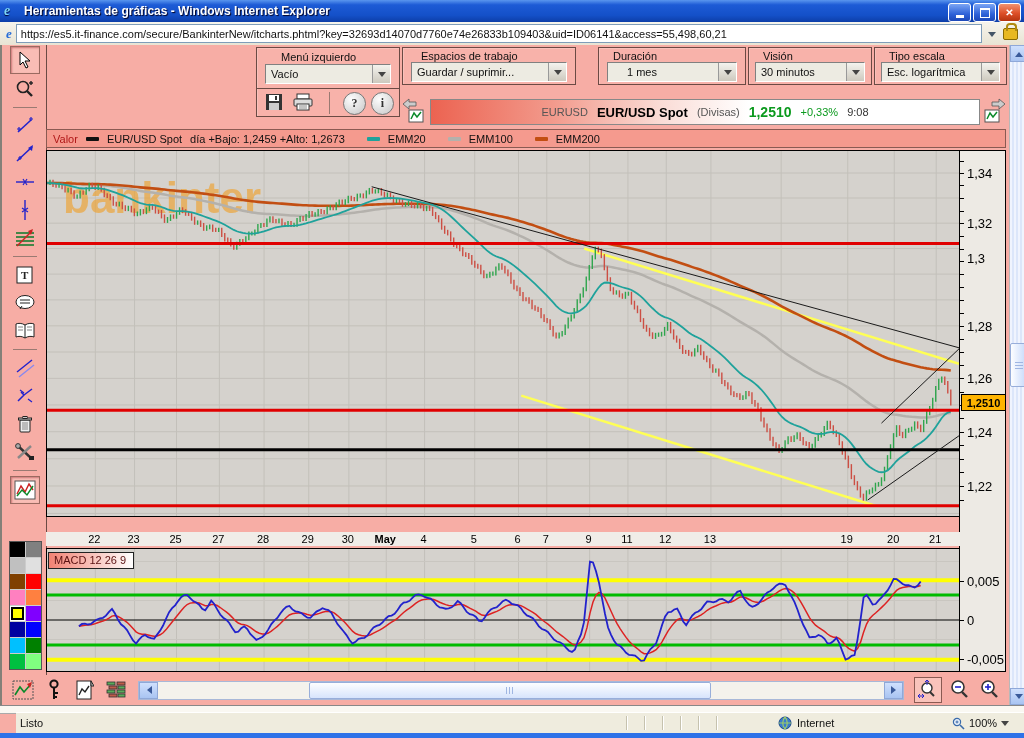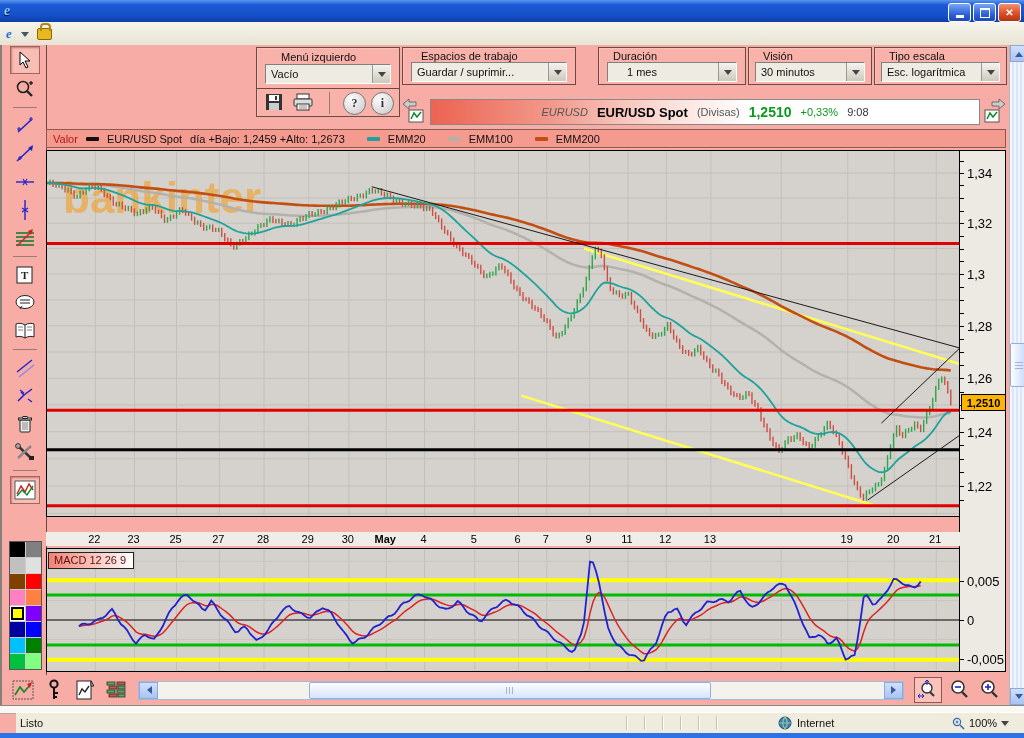--- a/index.html
+++ b/index.html
@@ -54,21 +54,21 @@
   .searchinput{position:absolute;border:1px solid;border-color:#808080 #fff #fff #808080;font:12px "Liberation Sans",sans-serif;padding:1px 3px;}
   .roundbtn{position:absolute;width:21px;height:21px;border-radius:50%;border:1px solid #777;
     background:radial-gradient(circle at 35% 30%,#fdfdfd,#c6c6c6);display:flex;align-items:center;justify-content:center;
     font:bold 12px "Liberation Serif",serif;color:#333;}
   .vsep{position:absolute;width:1px;background:#9a7a72;}
   
   .navbtn{position:absolute;width:24px;height:25px;display:flex;align-items:center;justify-content:center;}
   .banner{position:absolute;height:24px;border:1px solid #888;
     background:linear-gradient(90deg,#EC6351 0%,#F2998B 22%,#FADCD6 42%,#FFFFFF 58%,#FFFFFF 100%);
     display:flex;align-items:center;justify-content:center;gap:9px;font-size:11px;}
-  .banner .code{color:#555;font-style:italic;}
+  .banner .code{color:#555;}
   .banner .iname{font-weight:bold;font-size:13px;color:#000;}
   .banner .cat{color:#555;}
   .banner .px{font-weight:bold;font-size:14px;color:#0B9A1E;}
   .banner .chg{color:#0B9A1E;}
   .banner .tm{color:#333;}
   
   .legend{position:absolute;left:44px;top:84px;width:960px;height:19px;background:#F59A8E;border:1px solid #8a5a52;
     display:flex;align-items:center;gap:8px;font-size:11px;color:#111;padding-left:6px;box-sizing:border-box;}
   .legend .vt{color:#B01818;}
   .sw{display:inline-block;width:13px;height:4px;border-radius:1px;}
@@ -124,33 +124,35 @@
   .grip{position:absolute;right:2px;top:6px;width:12px;height:12px;
     background:radial-gradient(circle at 2px 10px,#aaa 1px,transparent 1.5px),radial-gradient(circle at 6px 6px,#aaa 1px,transparent 1.5px),radial-gradient(circle at 10px 2px,#aaa 1px,transparent 1.5px),radial-gradient(circle at 6px 10px,#aaa 1px,transparent 1.5px),radial-gradient(circle at 10px 6px,#aaa 1px,transparent 1.5px),radial-gradient(circle at 10px 10px,#aaa 1px,transparent 1.5px);}
 </style>
 </head>
 <body>
 
 <div id="screen">
 
   <div class="titlebar">
     <span class="ie-logo">e</span>
+    <span class="wtitle">Herramientas de gráficas - Windows Internet Explorer</span>
     <div class="winbtns">
       <div class="wbtn">
           <div class="minbar"></div>
         </div>
       <div class="wbtn">
           <div class="rest"></div>
         </div>
       <div class="wbtn close">✕</div>
     </div>
   </div>
 
   <div class="addressbar">
     <span class="ie-logo">e</span>
+    <div class="urlfield">https://es5.it-finance.com/secure/BankinterNew/itcharts.phtml?key=32693d14070d7760e74e26833b109403&amp;uid=ID06141&amp;access=55,498,60,21</div>
     <div class="url-drop"></div>
     <div class="padlock"></div>
   </div>
 
   <div class="page">
 
     <div class="lefttools">
       <div class="tico sel">
         <svg width="16" height="18" viewBox="0 0 16 18">
             <polygon points="3,1 13,10 8,10 11,16 9,17 6,11 3,14" fill="#fff" stroke="#000"></polygon>
@@ -745,21 +747,21 @@
         <div class="ytick" style="top:98px;"></div>
         <div class="ytick" style="top:85px;"></div>
         <div class="ytick" style="top:72px;"></div>
         <div class="ytick" style="top:60px;"></div>
         <div class="ytick" style="top:47px;"></div>
         <div class="ytick" style="top:34px;"></div>
         <div class="ytick" style="top:22px;"></div>
         <div class="ytick" style="top:10px;"></div>
         <div class="ylab" style="top:15px;">1,34</div>
         <div class="ylab" style="top:65px;">1,32</div>
-        <div class="ylab" style="top:116px;">1,3</div>
+        <div class="ylab" style="top:100px;">1,3</div>
         <div class="ylab" style="top:168px;">1,28</div>
         <div class="ylab" style="top:220px;">1,26</div>
         <div class="ylab" style="top:274px;">1,24</div>
         <div class="ylab" style="top:328px;">1,22</div>
         <div class="pxmarker" style="top:243px;">1,2510</div>
         <div class="ytick" style="top:430px;"></div>
         <div class="ylab" style="top:423px;">0,005</div>
         <div class="ytick" style="top:469px;"></div>
         <div class="ylab" style="top:462px;">0</div>
         <div class="ytick" style="top:508px;"></div>

